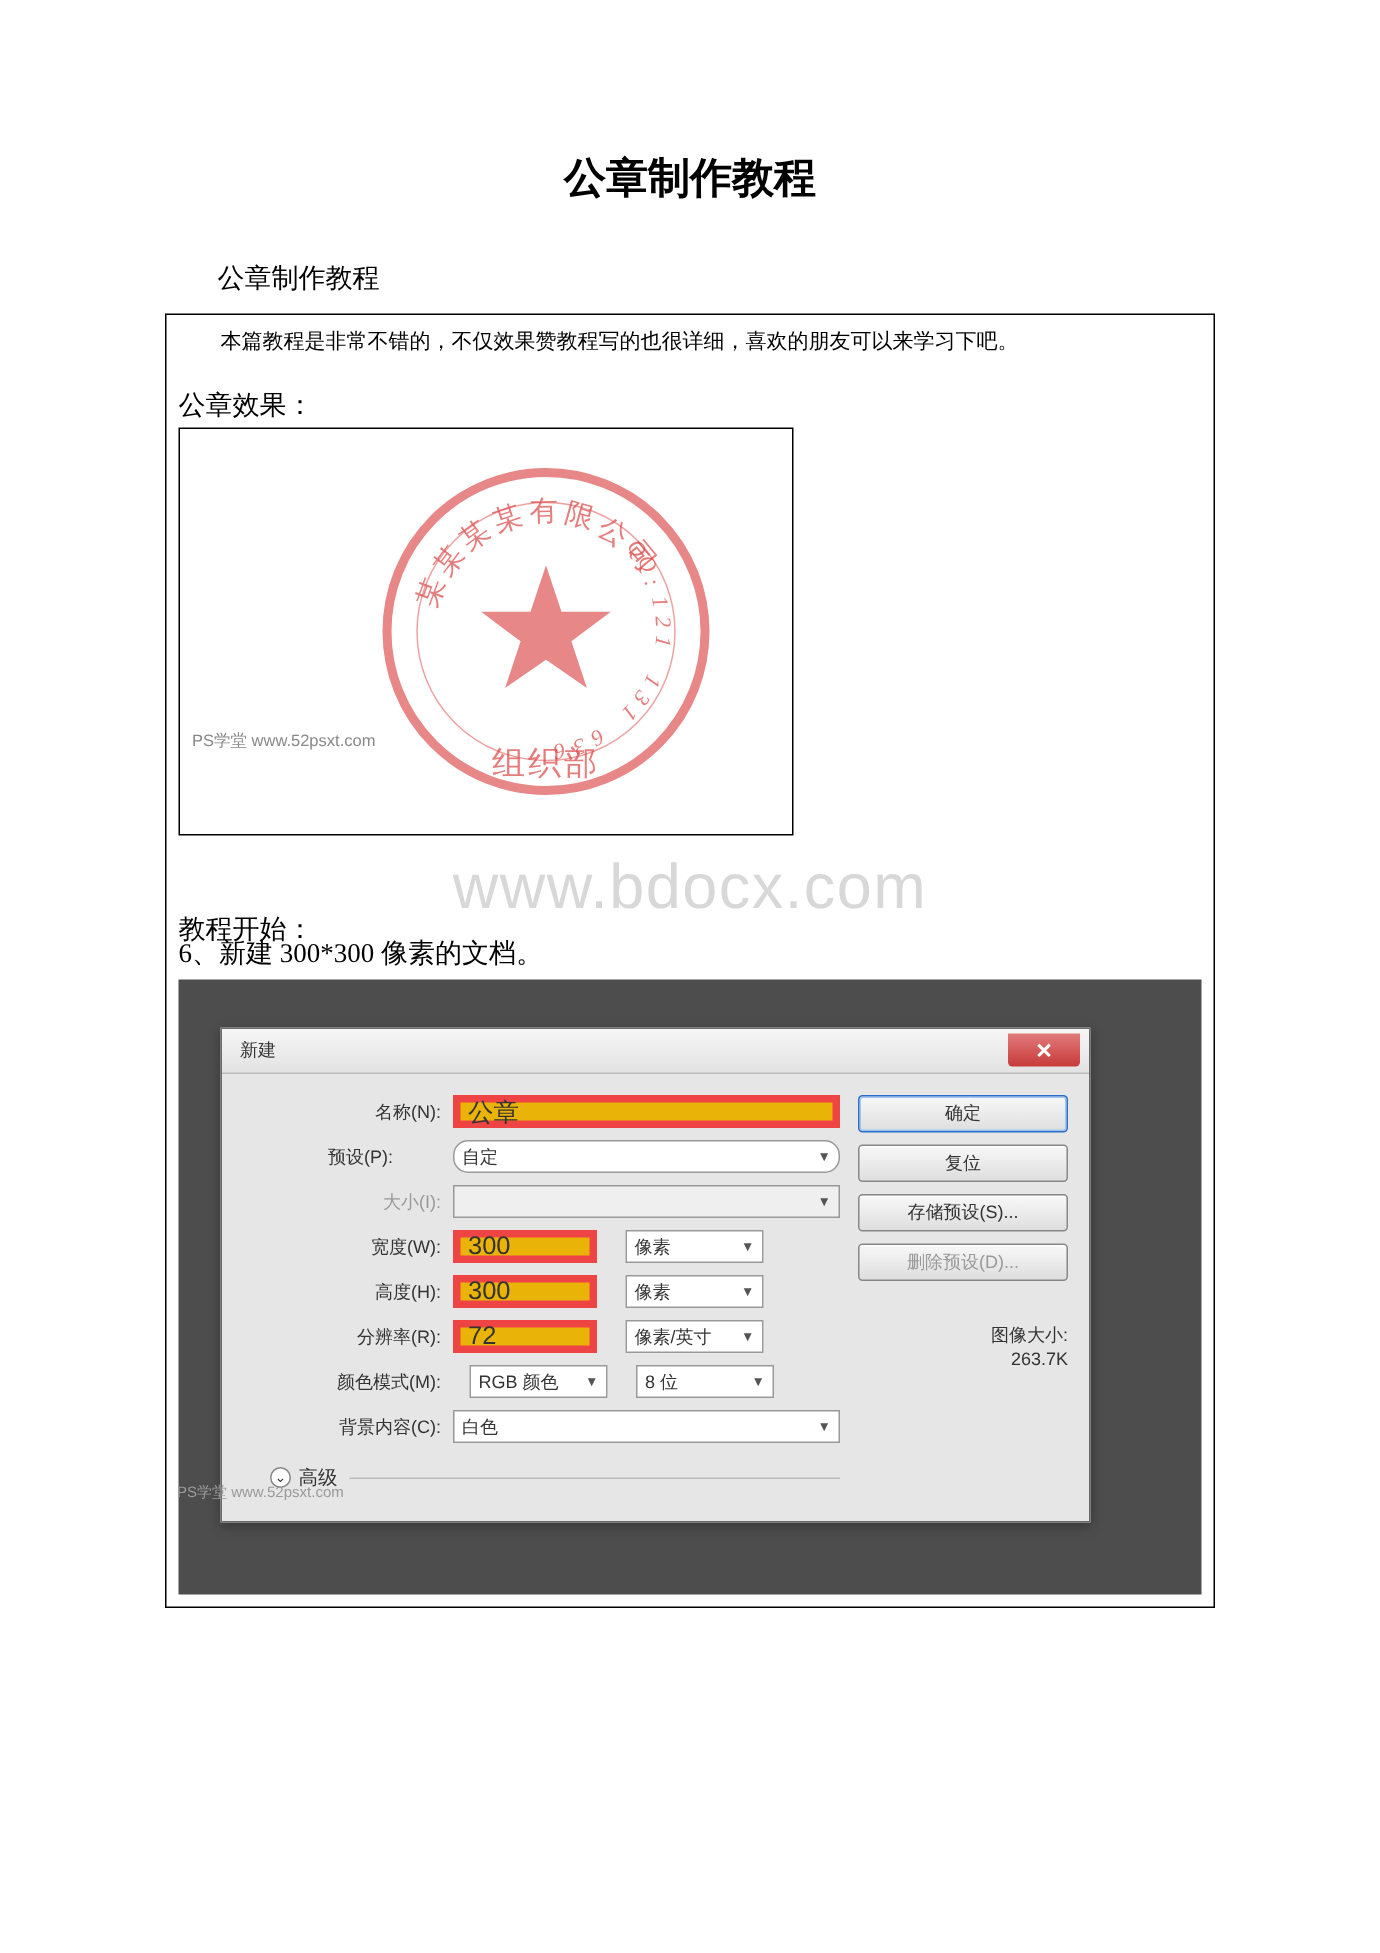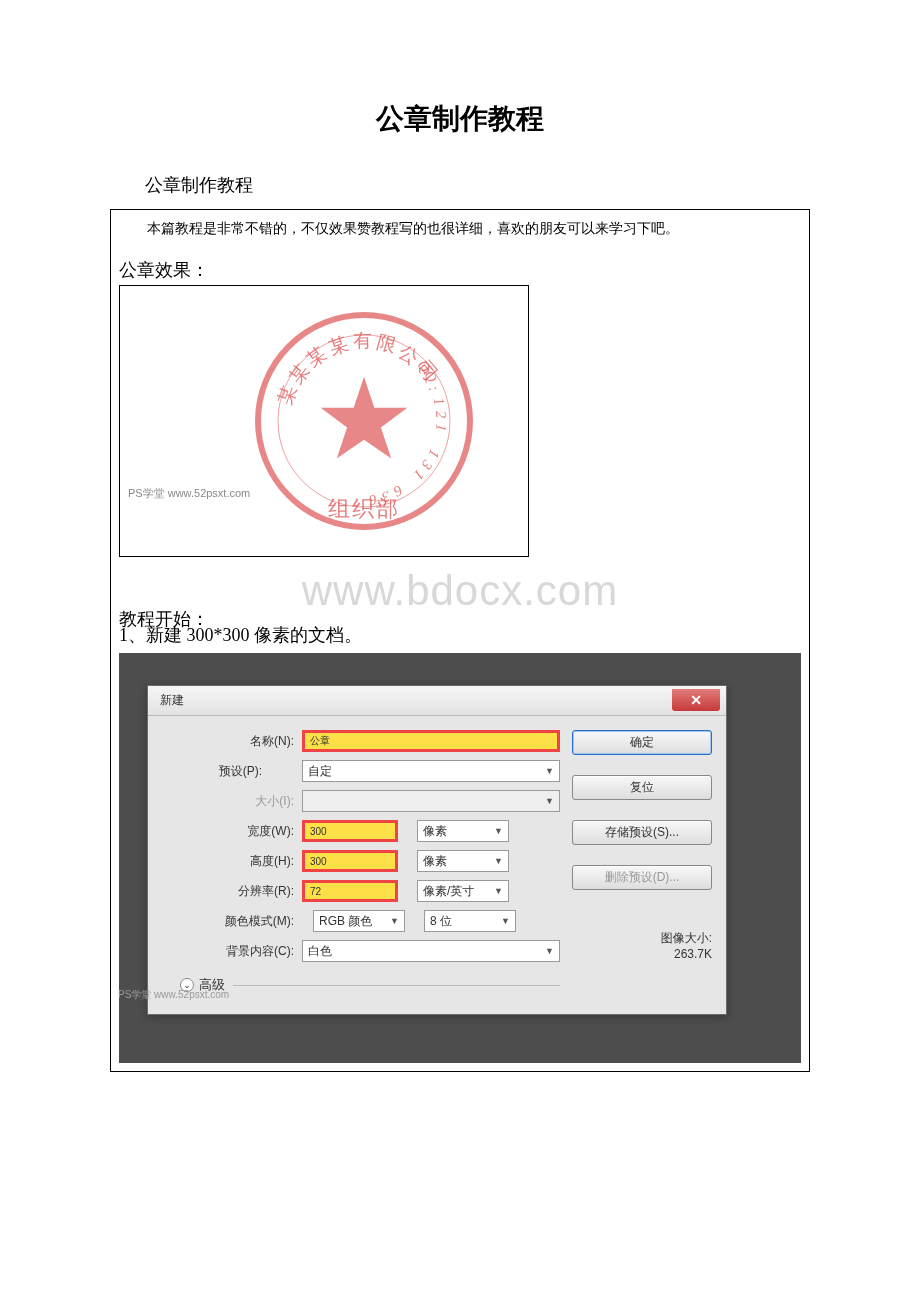--- a/index.html
+++ b/index.html
@@ -155,41 +155,41 @@
       position: relative;
     }
     .form-col {
       flex: 1;
       padding-right: 12px;
     }
     .btn-col {
       width: 140px;
       display: flex;
       flex-direction: column;
-      gap: 20px;
+      gap: 8px;
     }
     .row {
       display: flex;
       align-items: center;
       margin-bottom: 8px;
     }
     .row .lbl {
       width: 140px;
       text-align: right;
       padding-right: 8px;
       font-size: 12px;
     }
     .row .lbl.disabled { color: #999; }
     .txt {
-      background: #fde047;
-      border: 3px solid #ef4444;
+      background: #eab308;
+      border: 5px solid #ef4444;
       height: 22px;
       padding: 0 5px;
       flex: 1;
-      font-size: 10px;
+      font-size: 17px;
       display: flex;
       align-items: center;
     }
     .txt.narrow { flex: 0 0 96px; }
     .sel {
       background: #fff;
       border: 1px solid #999;
       height: 22px;
       padding: 0 5px;
       flex: 1;
@@ -309,41 +309,41 @@
             <span class="arc-char" style="left: 108.239px; top: 172.754px; transform: rotate(170deg); font-size: 15px; font-style: italic; font-family: Georgia, serif;">6</span>
           </div>
         <div class="stamp-bottom">组织部</div>
       </div>
       <div class="ps-watermark">PS学堂  www.52psxt.com</div>
     </div>
 
     <div class="center-watermark">www.bdocx.com</div>
 
     <div class="step-text">教程开始：</div>
-    <div class="step-text">1、新建 300*300 像素的文档。</div>
+    <div class="step-text">6、新建 300*300 像素的文档。</div>
 
     <div class="dialog-wrap">
       <div class="dialog">
         <div class="dialog-header">
           <span class="dtitle">新建</span>
           <div class="close-btn">
             <span>✕</span>
           </div>
         </div>
         <div class="dialog-body">
           <div class="form-col">
 
             <div class="row">
               <div class="lbl">名称(N):</div>
               <div class="txt">公章</div>
             </div>
 
             <div class="row" style="padding-left:0;">
               <div class="lbl" style="width:108px;">预设(P):</div>
-              <div class="sel" style="margin-left:32px;">
+              <div class="sel" style="margin-left:32px;border-radius:10px;">
                 <span>自定</span>
                 <span class="caret">▼</span>
               </div>
             </div>
 
             <div class="row">
               <div class="lbl disabled">大小(I):</div>
               <div class="sel" style="background:#efefef;">
                 <span class="caret">▼</span>
               </div>

